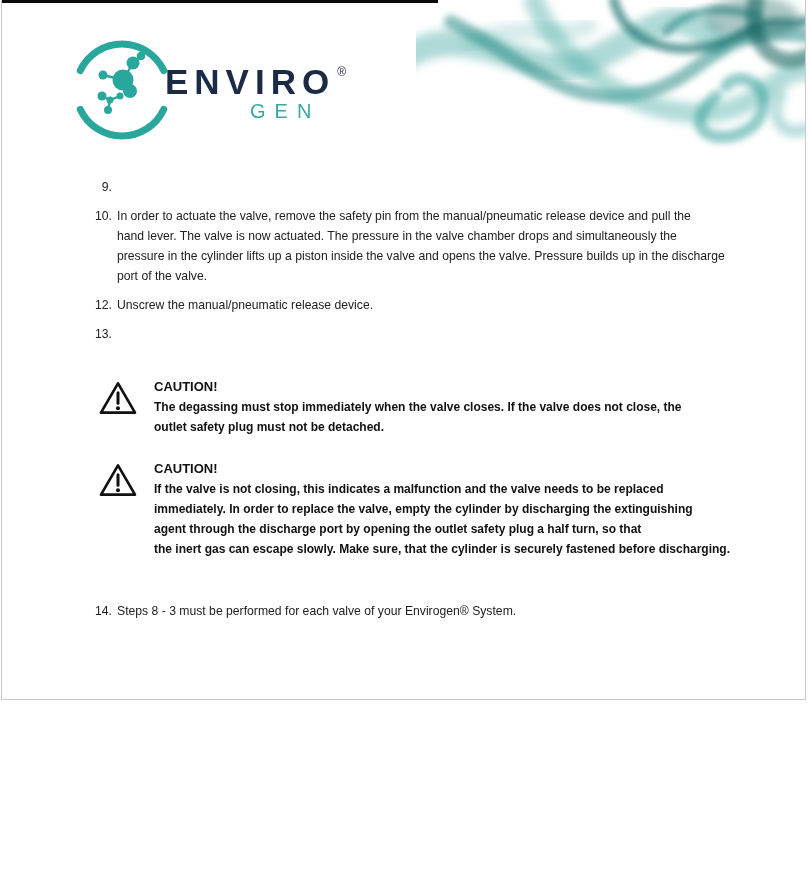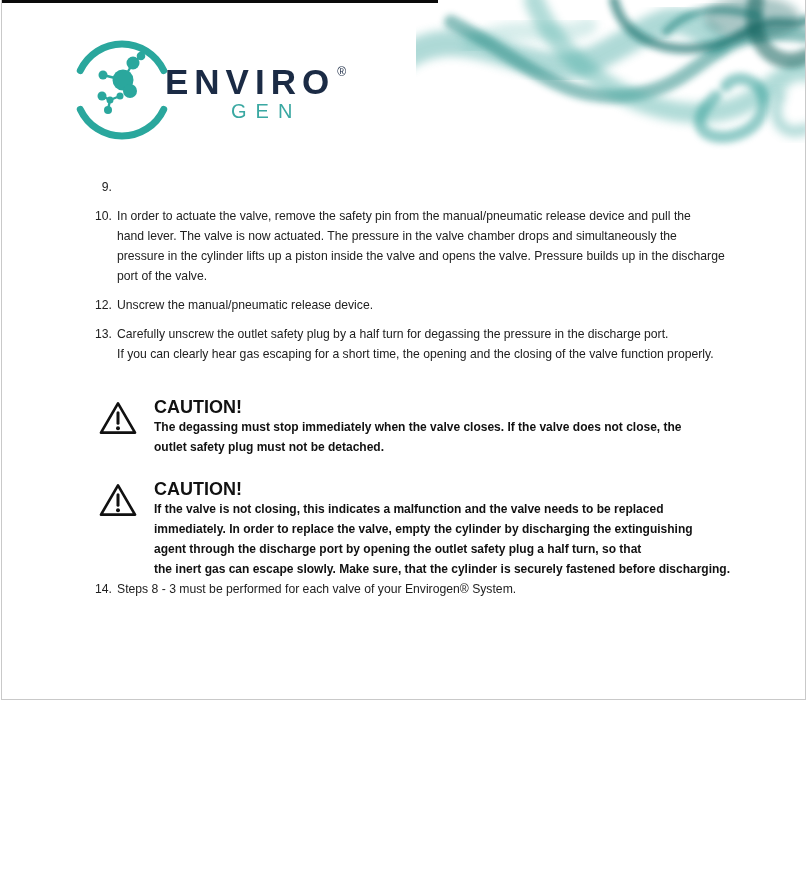--- a/index.html
+++ b/index.html
@@ -16,40 +16,40 @@
   
   .logo { position:absolute; left:68px; top:38px; width:300px; height:110px; }
   .molecule { position:absolute; left:0; top:0; }
   .brand-name {
     position:absolute; left:95px; top:24px;
     font-size:35px; font-weight:700; letter-spacing:6px; color:#1b2b45;
     white-space:nowrap;
   }
   .reg-mark { font-size:12px; font-weight:400; vertical-align:18px; letter-spacing:0; margin-left:2px; }
   .brand-sub {
-    position:absolute; left:161px; top:62px;
+    position:absolute; left:180px; top:62px;
     font-size:20px; font-weight:400; letter-spacing:9px; color:#3aa8a2;
     white-space:nowrap;
   }
 
   
   .content { position:absolute; left:85px; top:177px; width:716px; color:#212121; }
   .step { display:flex; margin-bottom:9px; }
   .step-num { width:25px; flex-shrink:0; text-align:right; font-size:12.2px; line-height:20px; }
   .step-text { margin-left:5px; font-size:12.2px; line-height:20px; white-space:pre; }
 
   .caution { display:flex; padding-left:11px; }
   .caution.first  { margin-top:33px; }
   .caution.second { margin-top:22px; }
   .caution-icon-box { width:41px; flex-shrink:0; padding-top:3px; }
   .caution-body { margin-left:15px; }
-  .caution-title { font-size:18px; font-weight:700; line-height:20px; color:#111; }
+  .caution-title { font-size:13px; font-weight:700; line-height:20px; color:#111; }
   .caution-text  { font-size:12px; font-weight:700; line-height:20px; color:#111; white-space:pre; }
 
-  .final-step { }
+  .final-step { margin-top:42px; }
 </style>
 </head>
 <body>
 
 <div class="page">
 
   <div class="top-line"></div>
 
   <svg class="smoke" viewBox="0 0 391 158" aria-hidden="true">
     <defs>
@@ -120,22 +120,20 @@
     </div>
 
 
     <div class="step">
       <span class="step-num">12.</span>
       <span class="step-text">Unscrew the manual/pneumatic release device.</span>
     </div>
 
     <div class="step">
       <span class="step-num">13.</span>
-      <span class="step-text">Carefully unscrew the outlet safety plug by a half turn for degassing the pressure in the discharge port.
-If you can clearly hear gas escaping for a short time, the opening and the closing of the valve function properly.</span>
     </div>
 
     <div class="caution first">
       <div class="caution-icon-box">
         <svg width="40" height="36" viewBox="0 0 60 54" aria-hidden="true">
           <path d="M30 5 L55.5 49 L4.5 49 Z" fill="none" stroke="#111" stroke-width="4" stroke-linejoin="round"></path>
           <line x1="30" y1="19" x2="30" y2="35" stroke="#111" stroke-width="4.5" stroke-linecap="round"></line>
           <circle cx="30" cy="42.5" r="3" fill="#111"></circle>
         </svg>
       </div>

